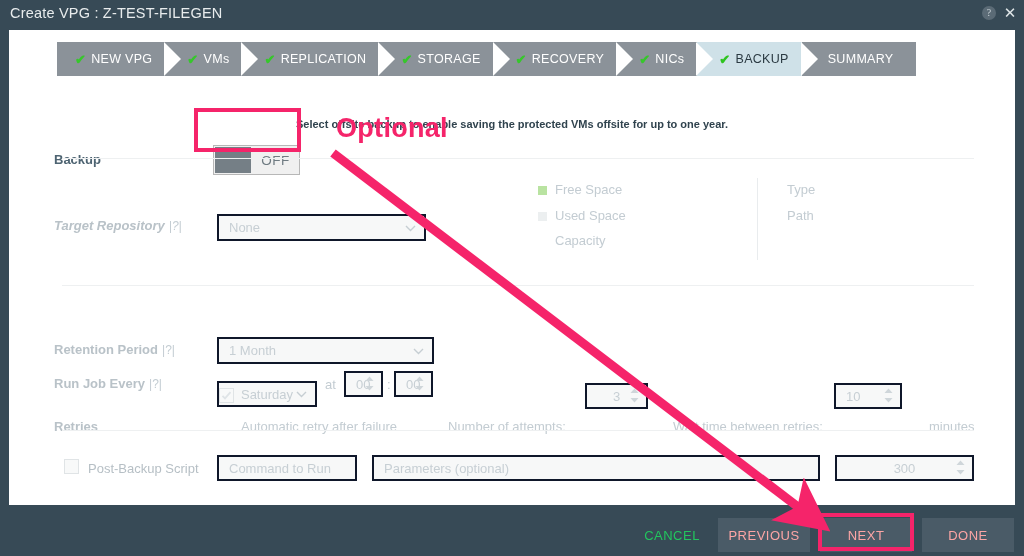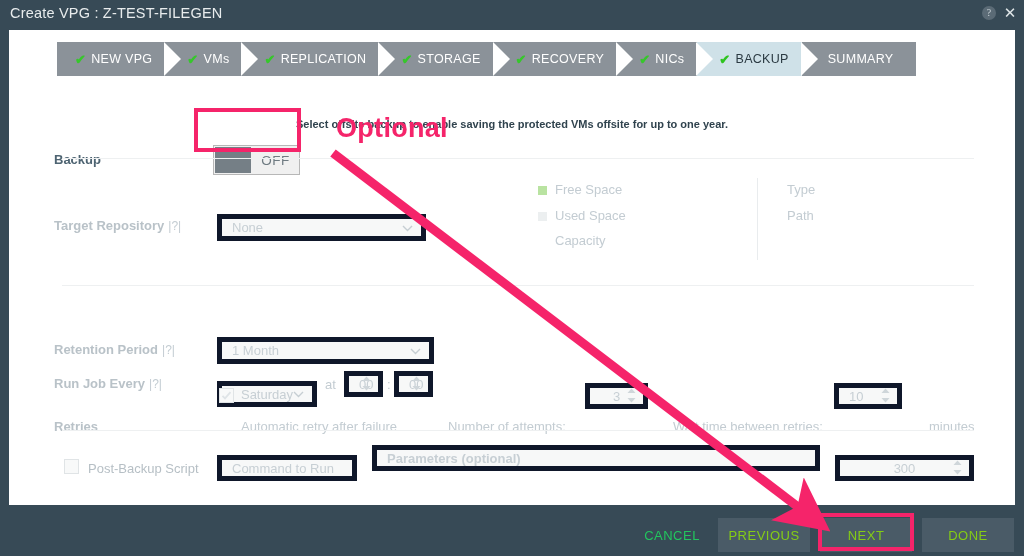--- a/index.html
+++ b/index.html
@@ -107,21 +107,21 @@
     background: #757f86;
   }
   .toggle .state {
     flex: 1; text-align: center;
     font-size: 13.5px; color: #6f7b82; letter-spacing: .5px;
   }
 
   
   .ctl {
     position: absolute;
-    background: #f7f8f8; border: 5px solid #0f172a;
+    background: #f7f8f8; border: 2px solid #0f172a;
     color: #c7cfd4; font-size: 13px;
     display: flex; align-items: center;
     padding: 0 10px;
   }
   .ctl.select { justify-content: flex-start; }
   .caret {
     position: absolute; right: 10px; top: 50%;
     margin-top: -3px; width: 9px; height: 6px;
   }
   .caret svg { display: block; }
@@ -161,21 +161,21 @@
   .cbox svg { display: block; }
 
   
   .footer {
     position: absolute; left: 0; top: 505px;
     width: 1024px; height: 51px;
     background: #374a56;
   }
   .btn {
     position: absolute; top: 13px; height: 34px;
-    background: #4a5b67; color: #84cc16;
+    background: #4a5b67; color: #fca5a5;
     font-size: 13px; letter-spacing: .5px;
     display: flex; align-items: center; justify-content: center;
     border: none; cursor: pointer;
     font-family: "Liberation Sans", sans-serif;
   }
   .link-btn {
     position: absolute; top: 13px; height: 34px;
     background: transparent; border: none;
     color: #22c55e; font-size: 13px; letter-spacing: .5px;
     display: flex; align-items: center; justify-content: center;
@@ -293,21 +293,21 @@
     <div class="intro">Select offsite backup to enable saving the protected VMs offsite for up to one year.</div>
 
     <div class="row-label" style="left:45px; top:122px;">Backup</div>
     <div class="toggle">
       <div class="knob"></div>
       <div class="state">OFF</div>
     </div>
 
     <div class="sep" style="top:128px;"></div>
 
-    <div class="row-label dim" style="left:45px; top:188px;">
+    <div class="row-label dim" style="left:45px; top:188px;font-style:italic;">
       <span>Target Repository</span><span class="help-mark">|?|</span>
     </div>
     <div class="ctl select" style="left:208px; top:184px; width:209px; height:27px;">
       <span>None</span>
       <span class="caret">
           <svg width="11" height="7" viewBox="0 0 11 7">
             <path d="M1,1 L5.5,5.5 L10,1" fill="none" stroke="#c6ced3" stroke-width="1.4"></path>
           </svg>
         </span>
     </div>
@@ -405,21 +405,21 @@
     </div>
     <span class="static-text" style="left:920px; top:389px;">minutes</span>
 
     <div class="sep" style="top:400px;"></div>
 
     <div class="cbox" style="left:55px; top:429px;"></div>
     <span class="static-text darker" style="left:79px; top:431px;">Post-Backup Script</span>
     <div class="ctl" style="left:208px; top:425px; width:140px; height:26px;">
       <span>Command to Run</span>
     </div>
-    <div class="ctl" style="left:363px; top:415px; width:448px; height:26px;font-weight:bold;">
+    <div class="ctl" style="left:363px; top:425px; width:448px; height:26px;">
       <span>Parameters (optional)</span>
     </div>
     <div class="ctl" style="left:826px; top:425px; width:139px; height:26px; justify-content:center;">
       <span>300</span>
       <span class="spinner-arrows">
         <svg width="9" height="6" viewBox="0 0 9 6">
             <path d="M4.5,0.5 L8.5,5 L0.5,5 Z" fill="#cfd6da"></path>
           </svg>
         <svg width="9" height="6" viewBox="0 0 9 6">
             <path d="M4.5,5.5 L0.5,1 L8.5,1 Z" fill="#cfd6da"></path>

